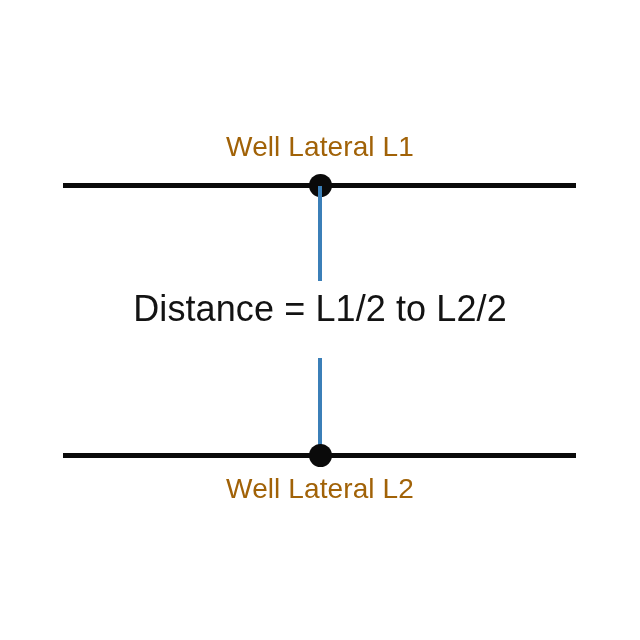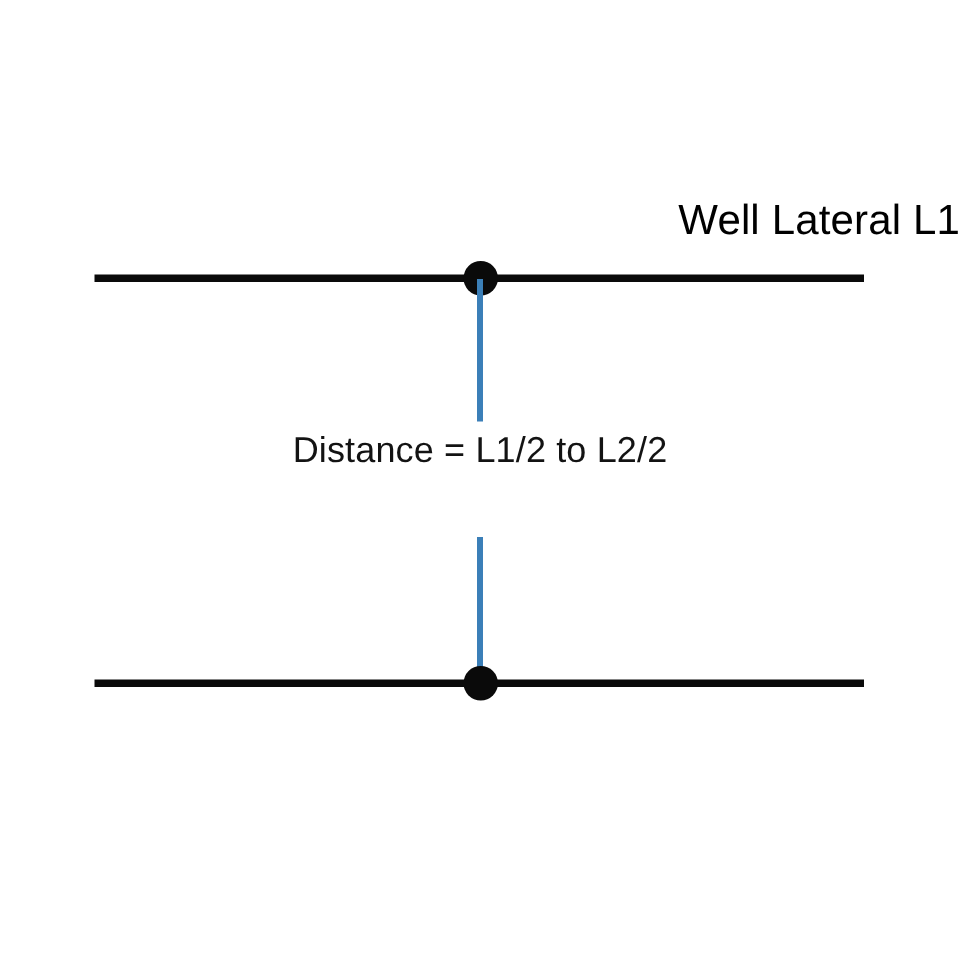--- a/index.html
+++ b/index.html
@@ -50,39 +50,39 @@
     background: #3b7fb8;
   }
   #connector-upper { top: 186px; height: 95px; }
   #connector-lower { top: 358px; height: 97px; }
 
   
   .diagram-label {
     position: absolute;
     left: 0;
     width: 640px;
-    text-align: right;
-    color: #000000;
+    text-align: center;
+    color: #a16207;
     font-size: 28px;
     line-height: 1.16;
     letter-spacing: 0.1px;
     white-space: nowrap;
   }
 
   #label-lateral-top    { top: 131px; }
   #label-lateral-bottom { top: 473px; }
 
   #distance-annotation {
     position: absolute;
     left: 0;
     width: 640px;
     top: 285px;
     text-align: center;
     color: #131313;
-    font-size: 24px;
+    font-size: 36px;
     line-height: 1.33;
     letter-spacing: 0.1px;
     white-space: nowrap;
   }
   #distance-annotation .annotation-line {
     display: block;
   }
 </style>
 </head>
 <body>
@@ -100,14 +100,15 @@
   <div class="connector-segment" id="connector-lower"></div>
 
   <div id="distance-annotation">
     <span class="annotation-line">Distance = L1/2 to L2/2</span>
   </div>
 
   <div class="center-dot" id="center-dot-bottom"></div>
 
   <div class="lateral-line" id="lateral-line-bottom"></div>
 
+  <div class="diagram-label" id="label-lateral-bottom">Well Lateral L2</div>
 
 </div>
 
 </body></html>

